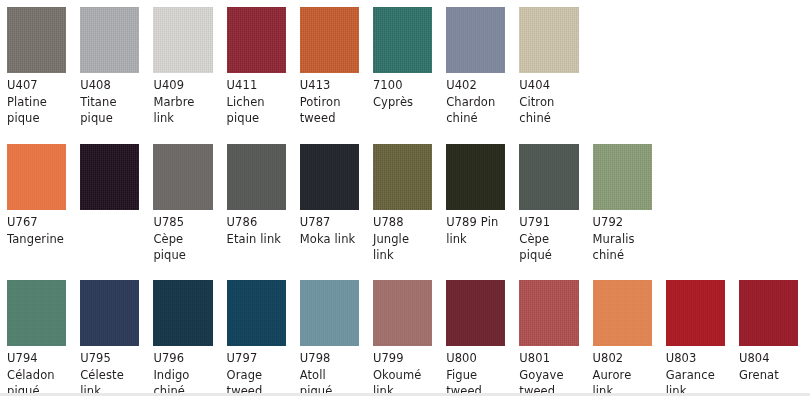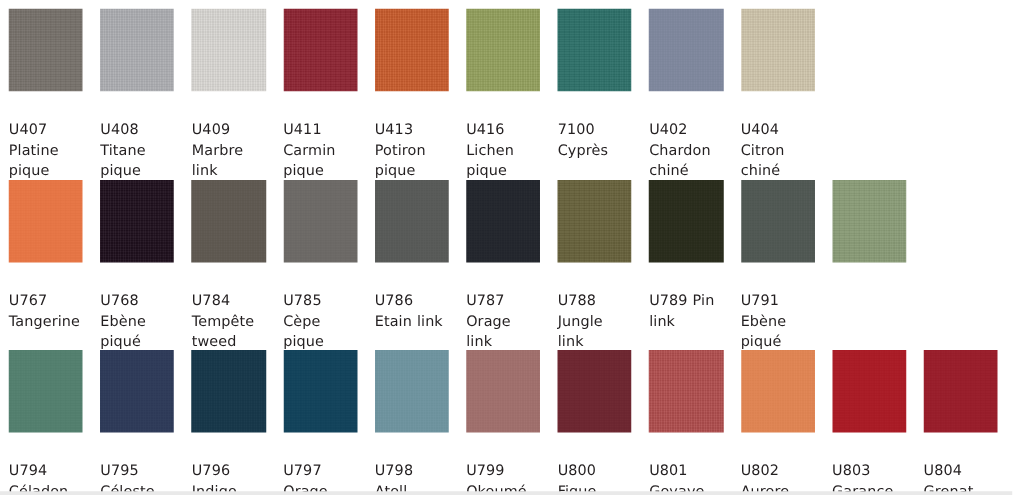--- a/index.html
+++ b/index.html
@@ -75,21 +75,21 @@
         rgba(255,255,255,0.035) 1px,
         rgba(0,0,0,0.03) 1px,
         rgba(0,0,0,0.03) 2px);
     mix-blend-mode: normal;
     opacity: 0.9;
   }
 
   .chip.flat::after { opacity: 0.28; }
 
   .chip-label {
-    padding: 22px 7px 0 7px;
+    padding: 4px 7px 0 7px;
     font-size: 11.5px;
     line-height: 16.5px;
     color: #231f20;
     font-family: "DejaVu Sans", "Liberation Sans", sans-serif;
     letter-spacing: 0.1px;
     word-spacing: 0.2px;
     white-space: normal;
   }
 
   .bottom-rule {
@@ -121,33 +121,27 @@
       <div class="swatch-cell">
         <div class="chip-wrap">
           <div class="chip" style="background-color: rgb(217, 215, 211);"></div>
         </div>
         <div class="chip-label">U409 Marbre link</div>
       </div>
       <div class="swatch-cell">
         <div class="chip-wrap">
           <div class="chip" style="background-color: rgb(141, 36, 50);"></div>
         </div>
-        <div class="chip-label">U411 Carmin pique</div>
+        <div class="chip-label">U411 Lichen pique</div>
       </div>
       <div class="swatch-cell">
         <div class="chip-wrap">
           <div class="chip" style="background-color: rgb(200, 92, 45);"></div>
         </div>
-        <div class="chip-label">U413 Potiron pique</div>
-      </div>
-      <div class="swatch-cell">
-        <div class="chip-wrap">
-          <div class="chip" style="background-color: rgb(147, 160, 93);"></div>
-        </div>
-        <div class="chip-label">U416 Lichen pique</div>
+        <div class="chip-label">U413 Potiron tweed</div>
       </div>
       <div class="swatch-cell">
         <div class="chip-wrap">
           <div class="chip" style="background-color: rgb(45, 112, 105);"></div>
         </div>
         <div class="chip-label">7100 Cyprès</div>
       </div>
       <div class="swatch-cell">
         <div class="chip-wrap">
           <div class="chip flat" style="background-color: rgb(127, 136, 158);"></div>
@@ -165,68 +159,62 @@
       <div class="swatch-cell">
         <div class="chip-wrap">
           <div class="chip flat" style="background-color: rgb(232, 118, 69);"></div>
         </div>
         <div class="chip-label">U767 Tangerine</div>
       </div>
       <div class="swatch-cell">
         <div class="chip-wrap">
           <div class="chip" style="background-color: rgb(30, 15, 28);"></div>
         </div>
-        <div class="chip-label">U768 Ebène piqué</div>
-      </div>
-      <div class="swatch-cell">
-        <div class="chip-wrap">
-          <div class="chip flat" style="background-color: rgb(95, 89, 81);"></div>
-        </div>
-        <div class="chip-label">U784 Tempête tweed</div>
       </div>
       <div class="swatch-cell">
         <div class="chip-wrap">
           <div class="chip flat" style="background-color: rgb(109, 106, 102);"></div>
         </div>
         <div class="chip-label">U785 Cèpe pique</div>
       </div>
       <div class="swatch-cell">
         <div class="chip-wrap">
           <div class="chip flat" style="background-color: rgb(88, 90, 88);"></div>
         </div>
         <div class="chip-label">U786 Etain link</div>
       </div>
       <div class="swatch-cell">
         <div class="chip-wrap">
           <div class="chip flat" style="background-color: rgb(35, 38, 45);"></div>
         </div>
-        <div class="chip-label">U787 Orage link</div>
+        <div class="chip-label">U787 Moka link</div>
       </div>
       <div class="swatch-cell">
         <div class="chip-wrap">
           <div class="chip" style="background-color: rgb(103, 97, 59);"></div>
         </div>
         <div class="chip-label">U788 Jungle link</div>
       </div>
       <div class="swatch-cell">
         <div class="chip-wrap">
           <div class="chip flat" style="background-color: rgb(41, 44, 28);"></div>
         </div>
         <div class="chip-label">U789 Pin link</div>
       </div>
       <div class="swatch-cell">
         <div class="chip-wrap">
           <div class="chip flat" style="background-color: rgb(80, 88, 83);"></div>
         </div>
-        <div class="chip-label">U791 Ebène piqué</div>
+        <div class="chip-label">U791 Cèpe piqué</div>
       </div>
       <div class="swatch-cell">
         <div class="chip-wrap">
           <div class="chip" style="background-color: rgb(138, 156, 119);"></div>
         </div>
+        <div class="chip-label">U792 Muralis chiné</div>
       </div>
     </div>
   <div class="swatch-row row-2">
       <div class="swatch-cell">
         <div class="chip-wrap">
           <div class="chip flat" style="background-color: rgb(83, 128, 111);"></div>
         </div>
         <div class="chip-label">U794 Céladon piqué</div>
       </div>
       <div class="swatch-cell">

